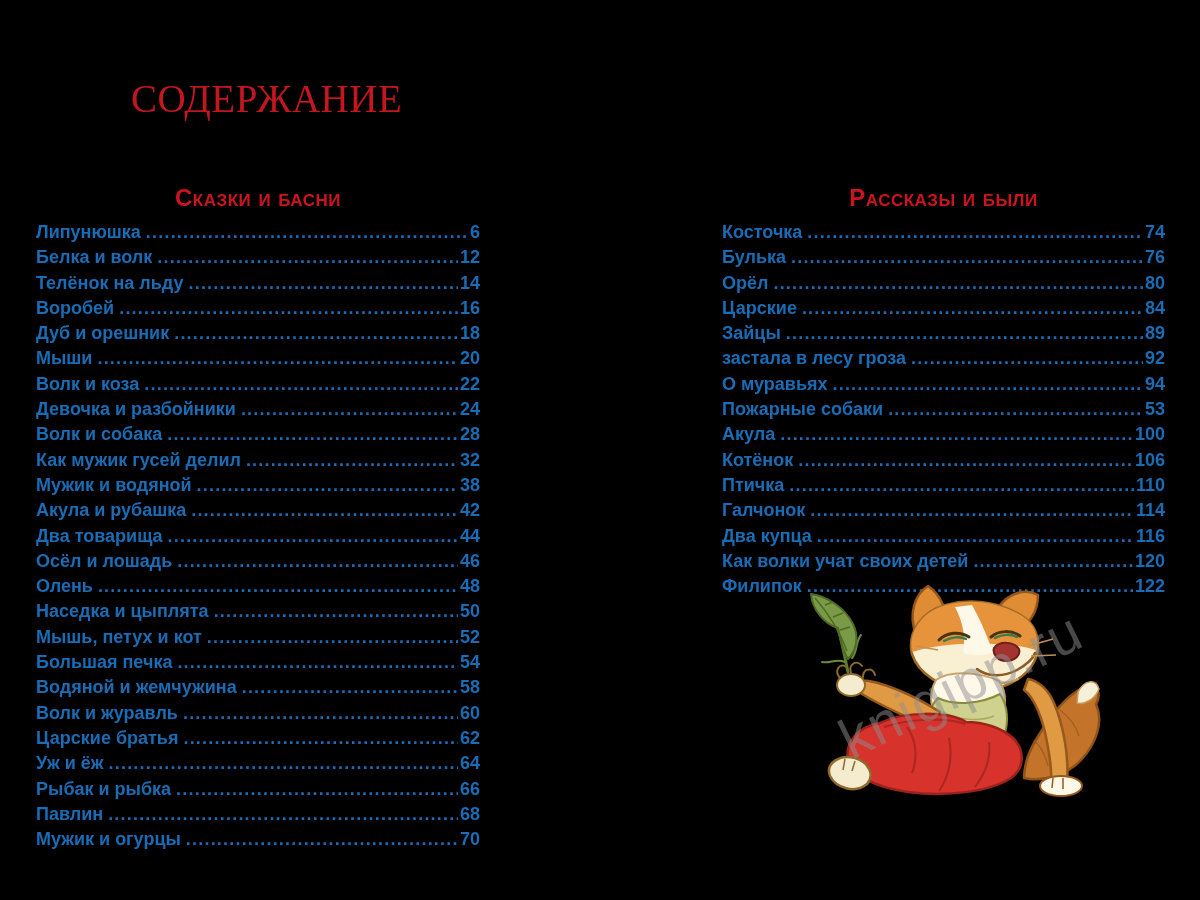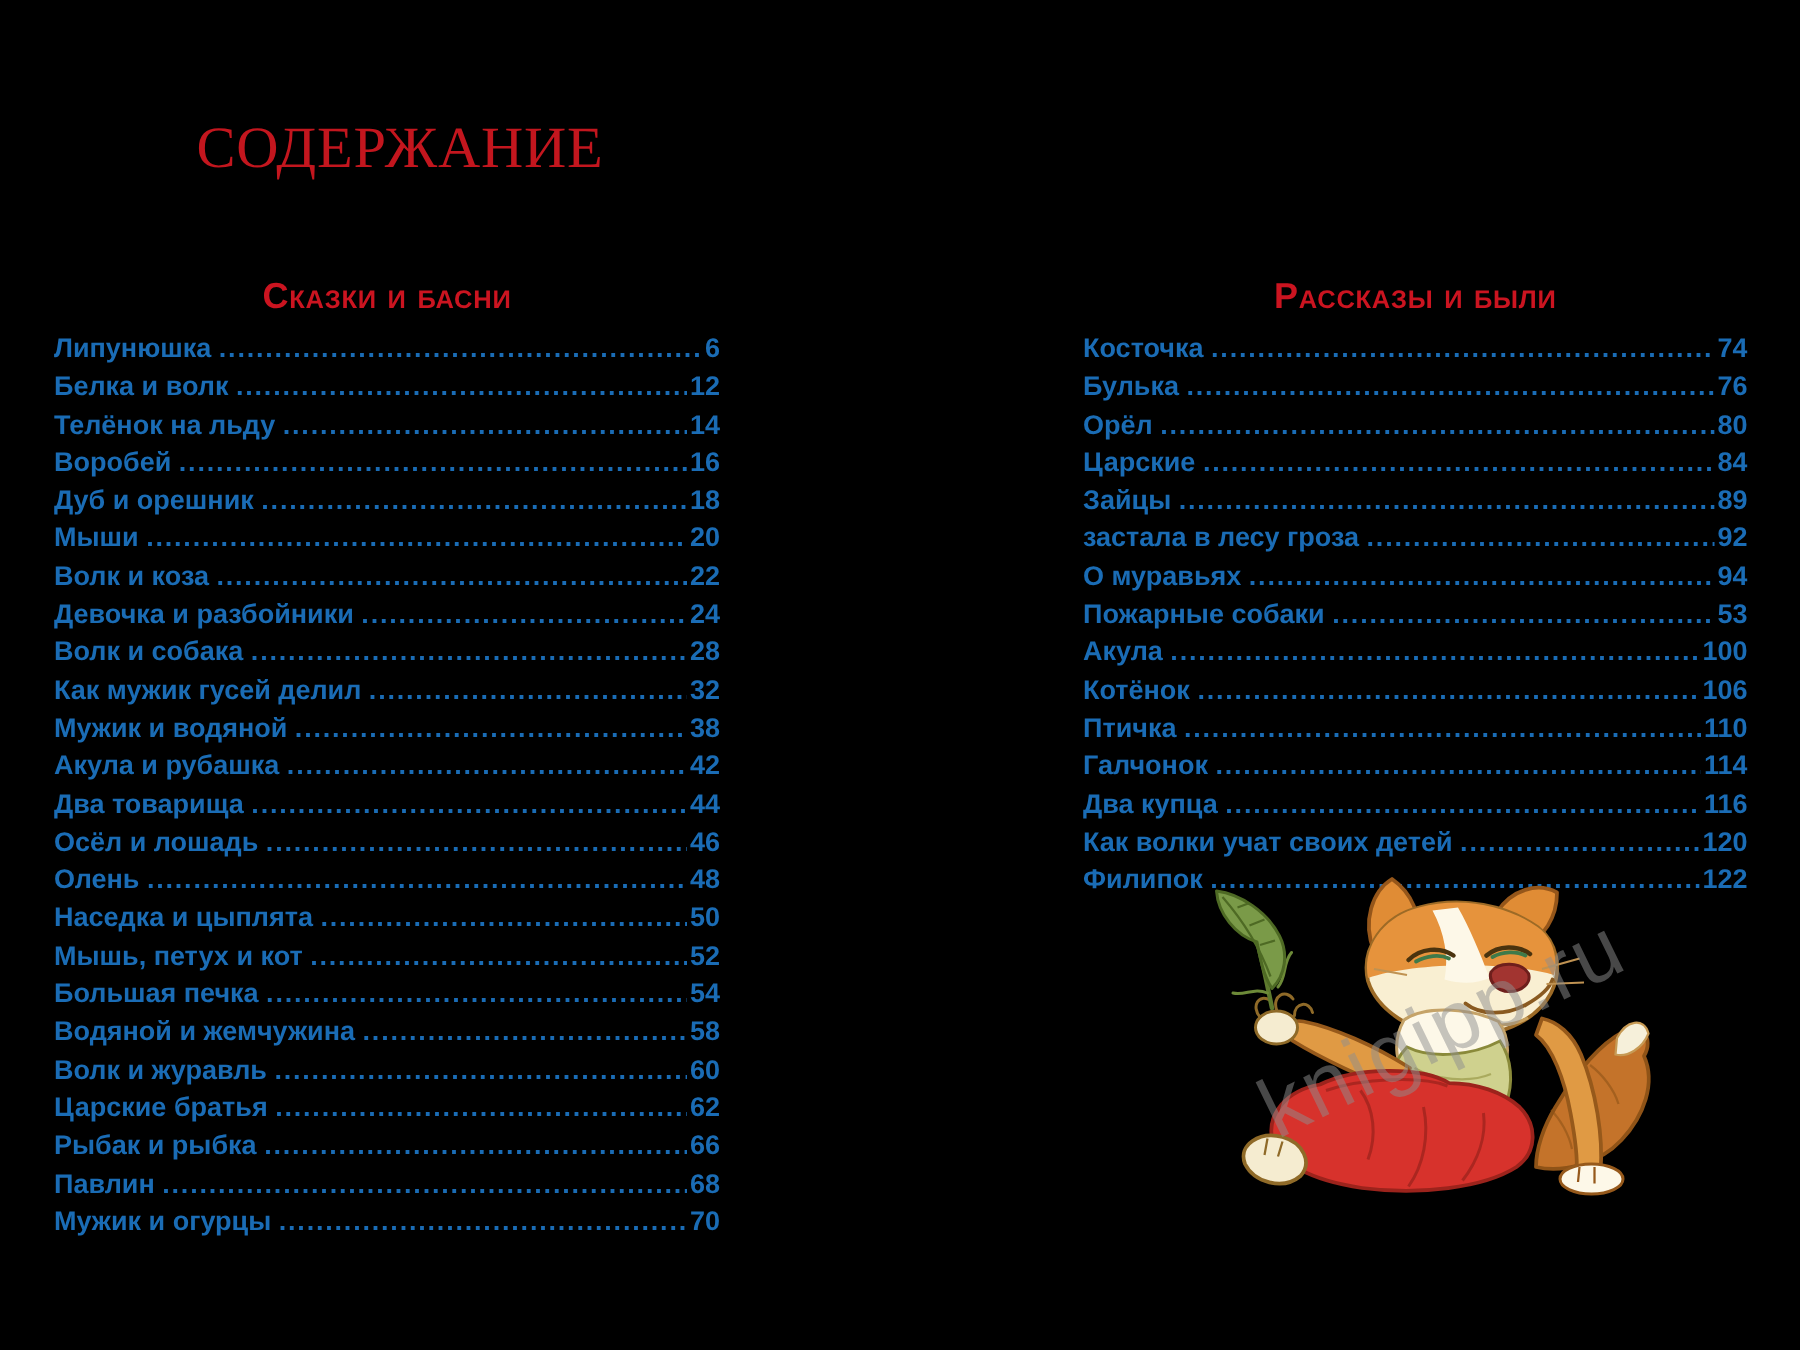--- a/index.html
+++ b/index.html
@@ -184,20 +184,25 @@
           <span class="t">Волк и журавль</span>
           <span class="leader"></span>
           <span class="p">60</span>
         </div>
         <div class="row">
           <span class="t">Царские братья</span>
           <span class="leader"></span>
           <span class="p">62</span>
         </div>
         <div class="row">
+          <span class="t">Уж и ёж</span>
+          <span class="leader"></span>
+          <span class="p">64</span>
+        </div>
+        <div class="row">
           <span class="t">Рыбак и рыбка</span>
           <span class="leader"></span>
           <span class="p">66</span>
         </div>
         <div class="row">
           <span class="t">Павлин</span>
           <span class="leader"></span>
           <span class="p">68</span>
         </div>
         <div class="row">

